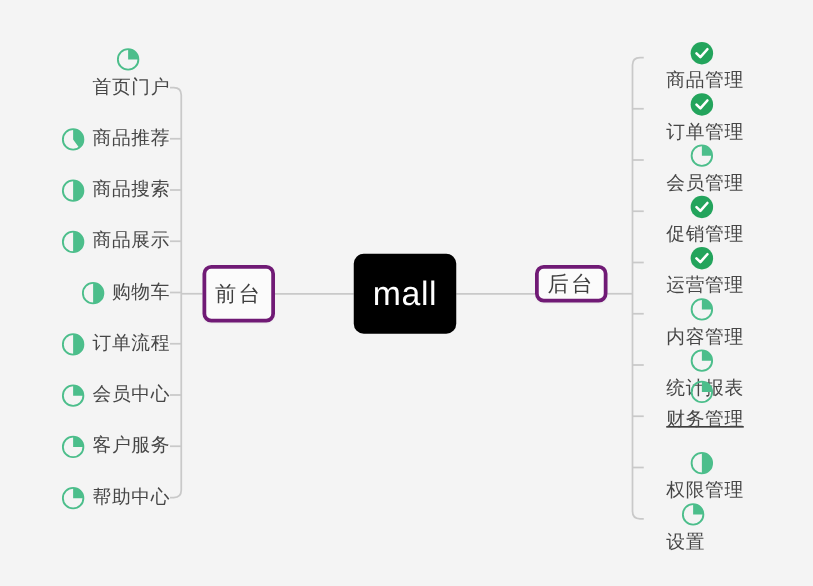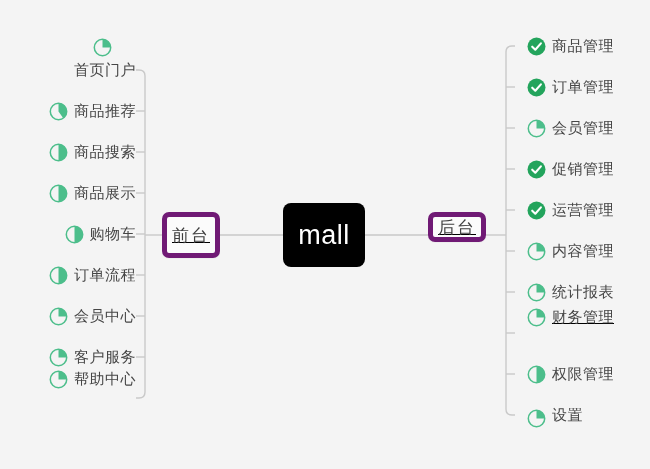--- a/index.html
+++ b/index.html
@@ -35,21 +35,21 @@
     align-items: center;
     white-space: nowrap;
   }
   .leaf-left {
     right: 514px;            
     flex-direction: row;
     justify-content: flex-end;
   }
   .leaf-right {
     left: 527px;
-    flex-direction: row;
+    flex-direction: column;
     justify-content: flex-start;
   }
   .leaf-label {
     font-size: 15px;
     color: #464646;
     letter-spacing: .5px;
     line-height: 26px;
   }
   .leaf-left .leaf-label { margin-left: 6px; }
   .leaf-right .leaf-label { margin-left: 6px; }
@@ -59,27 +59,26 @@
     height: 19px;
     flex: 0 0 19px;
     display: block;
   }
 
   
   .branch-box {
     position: absolute;
     box-sizing: border-box;
     background: #fbfbfb;
-    border: 5px solid #701a75;
+    border: 3px solid #701a75;
     border-radius: 7px;
     display: flex;
     align-items: center;
     justify-content: center;
     box-shadow: 0 1px 1px rgba(0,0,0,.03);
-    text-decoration: underline;
   }
   .branch-label {
     font-size: 17px;
     color: #3e3e3e;
     letter-spacing: 2px;
   }
   #branch-front { left: 162px; top: 212px; width: 58px; height: 46px; }
   #branch-back  { left: 428px; top: 212px; width: 58px; height: 30px; }
 
   
@@ -205,21 +204,21 @@
       </div>
       <div class="leaf leaf-left" style="top: 344px;">
         <span style="display: flex;">
           <svg class="icon" viewBox="0 0 19 19" xmlns="http://www.w3.org/2000/svg">
       <circle cx="9.5" cy="9.5" r="8.2" fill="none" stroke="#4cbe8b" stroke-width="1.5"></circle>
       <path d="M 9.5 9.5 L 9.5 1.3000000000000007 A 8.2 8.2 0 0 1 17.7 9.5 Z" fill="#4cbe8b"></path>
     </svg>
         </span>
         <span class="leaf-label">客户服务</span>
       </div>
-      <div class="leaf leaf-left" style="top: 366px;">
+      <div class="leaf leaf-left" style="top: 385px;">
         <span style="display: flex;">
           <svg class="icon" viewBox="0 0 19 19" xmlns="http://www.w3.org/2000/svg">
       <circle cx="9.5" cy="9.5" r="8.2" fill="none" stroke="#4cbe8b" stroke-width="1.5"></circle>
       <path d="M 9.5 9.5 L 9.5 1.3000000000000007 A 8.2 8.2 0 0 1 17.7 9.5 Z" fill="#4cbe8b"></path>
     </svg>
         </span>
         <span class="leaf-label">帮助中心</span>
       </div>
     </div>
   <div id="right-column">

